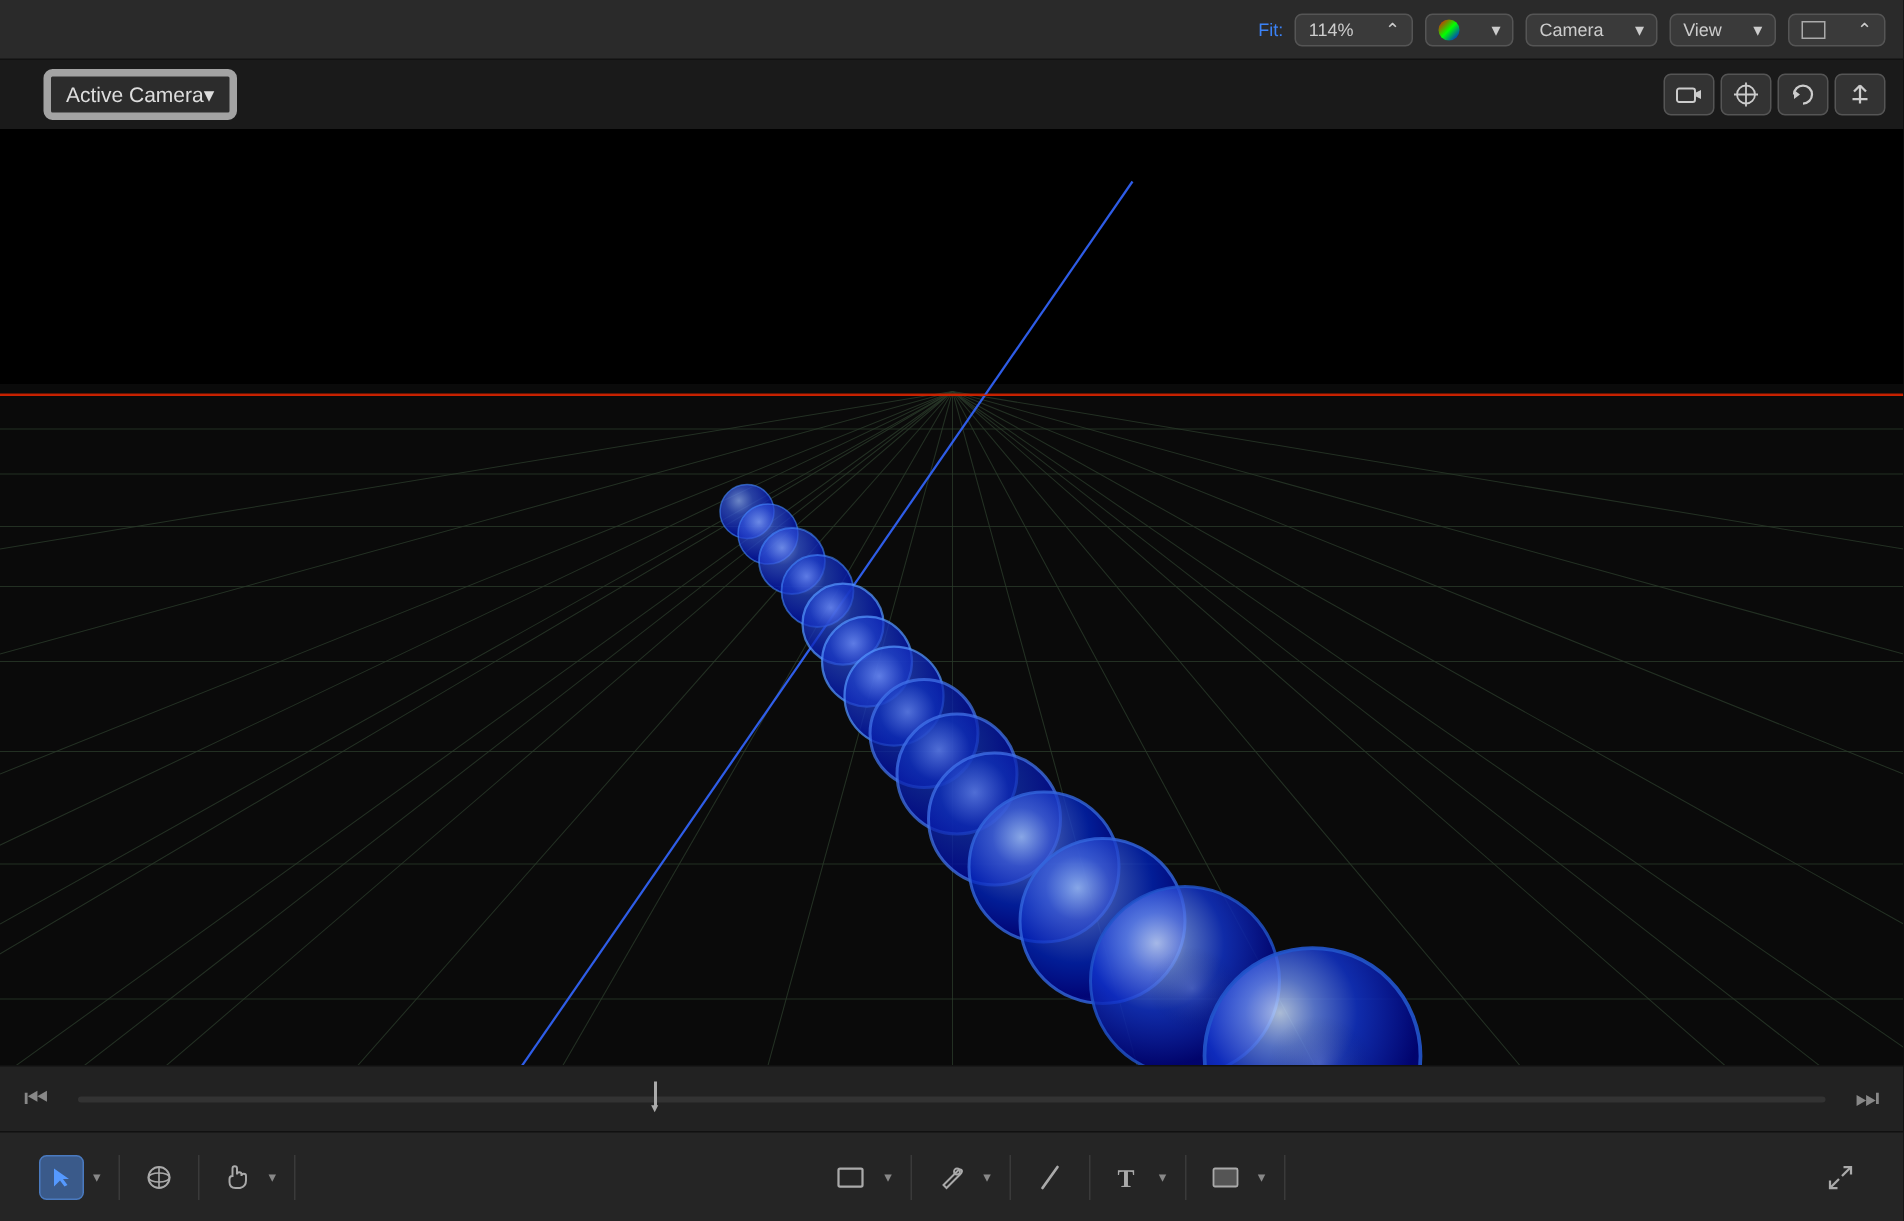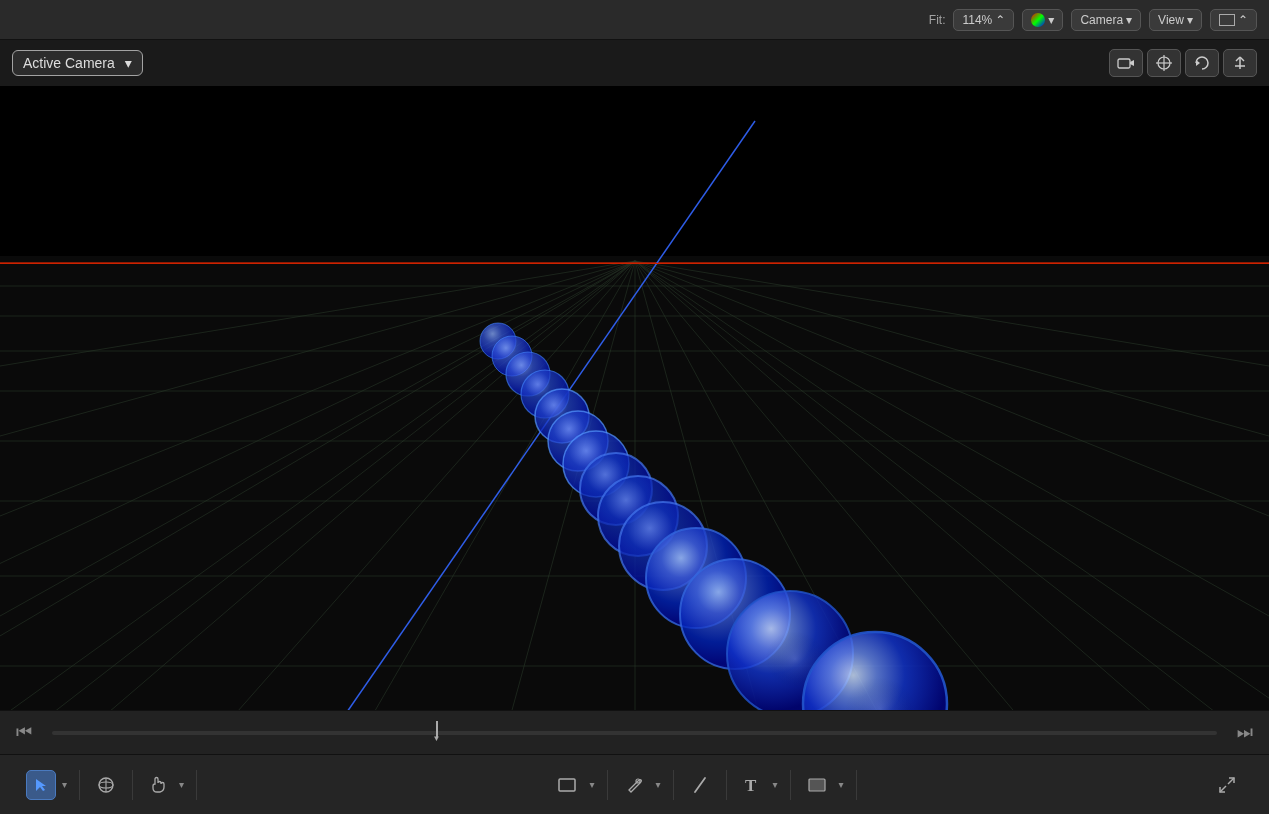--- a/index.html
+++ b/index.html
@@ -26,21 +26,21 @@
     .top-btn {
       background: #3a3a3a;
       border: 1px solid #555;
       border-radius: 5px;
       color: #ccc;
       font-size: 12px;
       padding: 3px 8px;
       cursor: pointer;
       display: flex;
       align-items: center;
-      gap: 3px;
+      gap: 21px;
     }
 
     
     #viewport-container {
       position: relative;
       height: 714px;
       background: #000;
     }
 
     
@@ -51,29 +51,30 @@
       display: flex;
       align-items: center;
       justify-content: space-between;
       padding: 0 12px;
       z-index: 10;
       background: rgba(30,30,30,0.85);
     }
 
     #camera-dropdown {
       background: #2c2c2c;
-      border: 1px solid #a3a3a3;
+      border: 5px solid #a3a3a3;
       border-radius: 6px;
       color: #ddd;
       font-size: 14px;
       padding: 4px 10px;
       cursor: pointer;
       display: flex;
       align-items: center;
-      gap: 10px;
+      gap: 0;
+      margin-left: 17px;
     }
 
     #viewport-controls {
       display: flex;
       gap: 4px;
     }
     .vp-ctrl-btn {
       background: #333;
       border: 1px solid #555;
       border-radius: 5px;
@@ -229,21 +230,21 @@
       padding: 2px;
     }
     .tool-spacer { flex: 1; }
 
     
   </style>
 </head>
 <body>
 
 <div id="top-bar">
-  <span style="font-size:12px;color:#a3a3a3;">Fit:</span>
+  <span style="font-size:12px;color:#3b82f6;">Fit:</span>
   <button class="top-btn">
     <span>114%</span>
     <span>⌃</span>
   </button>
   <button class="top-btn">
     <span style="display:inline-block;width:14px;height:14px;background:linear-gradient(135deg,#f00,#0f0,#00f);border-radius:50%;"></span>
     <span>▾</span>
   </button>
   <button class="top-btn">
     <span>Camera</span>

